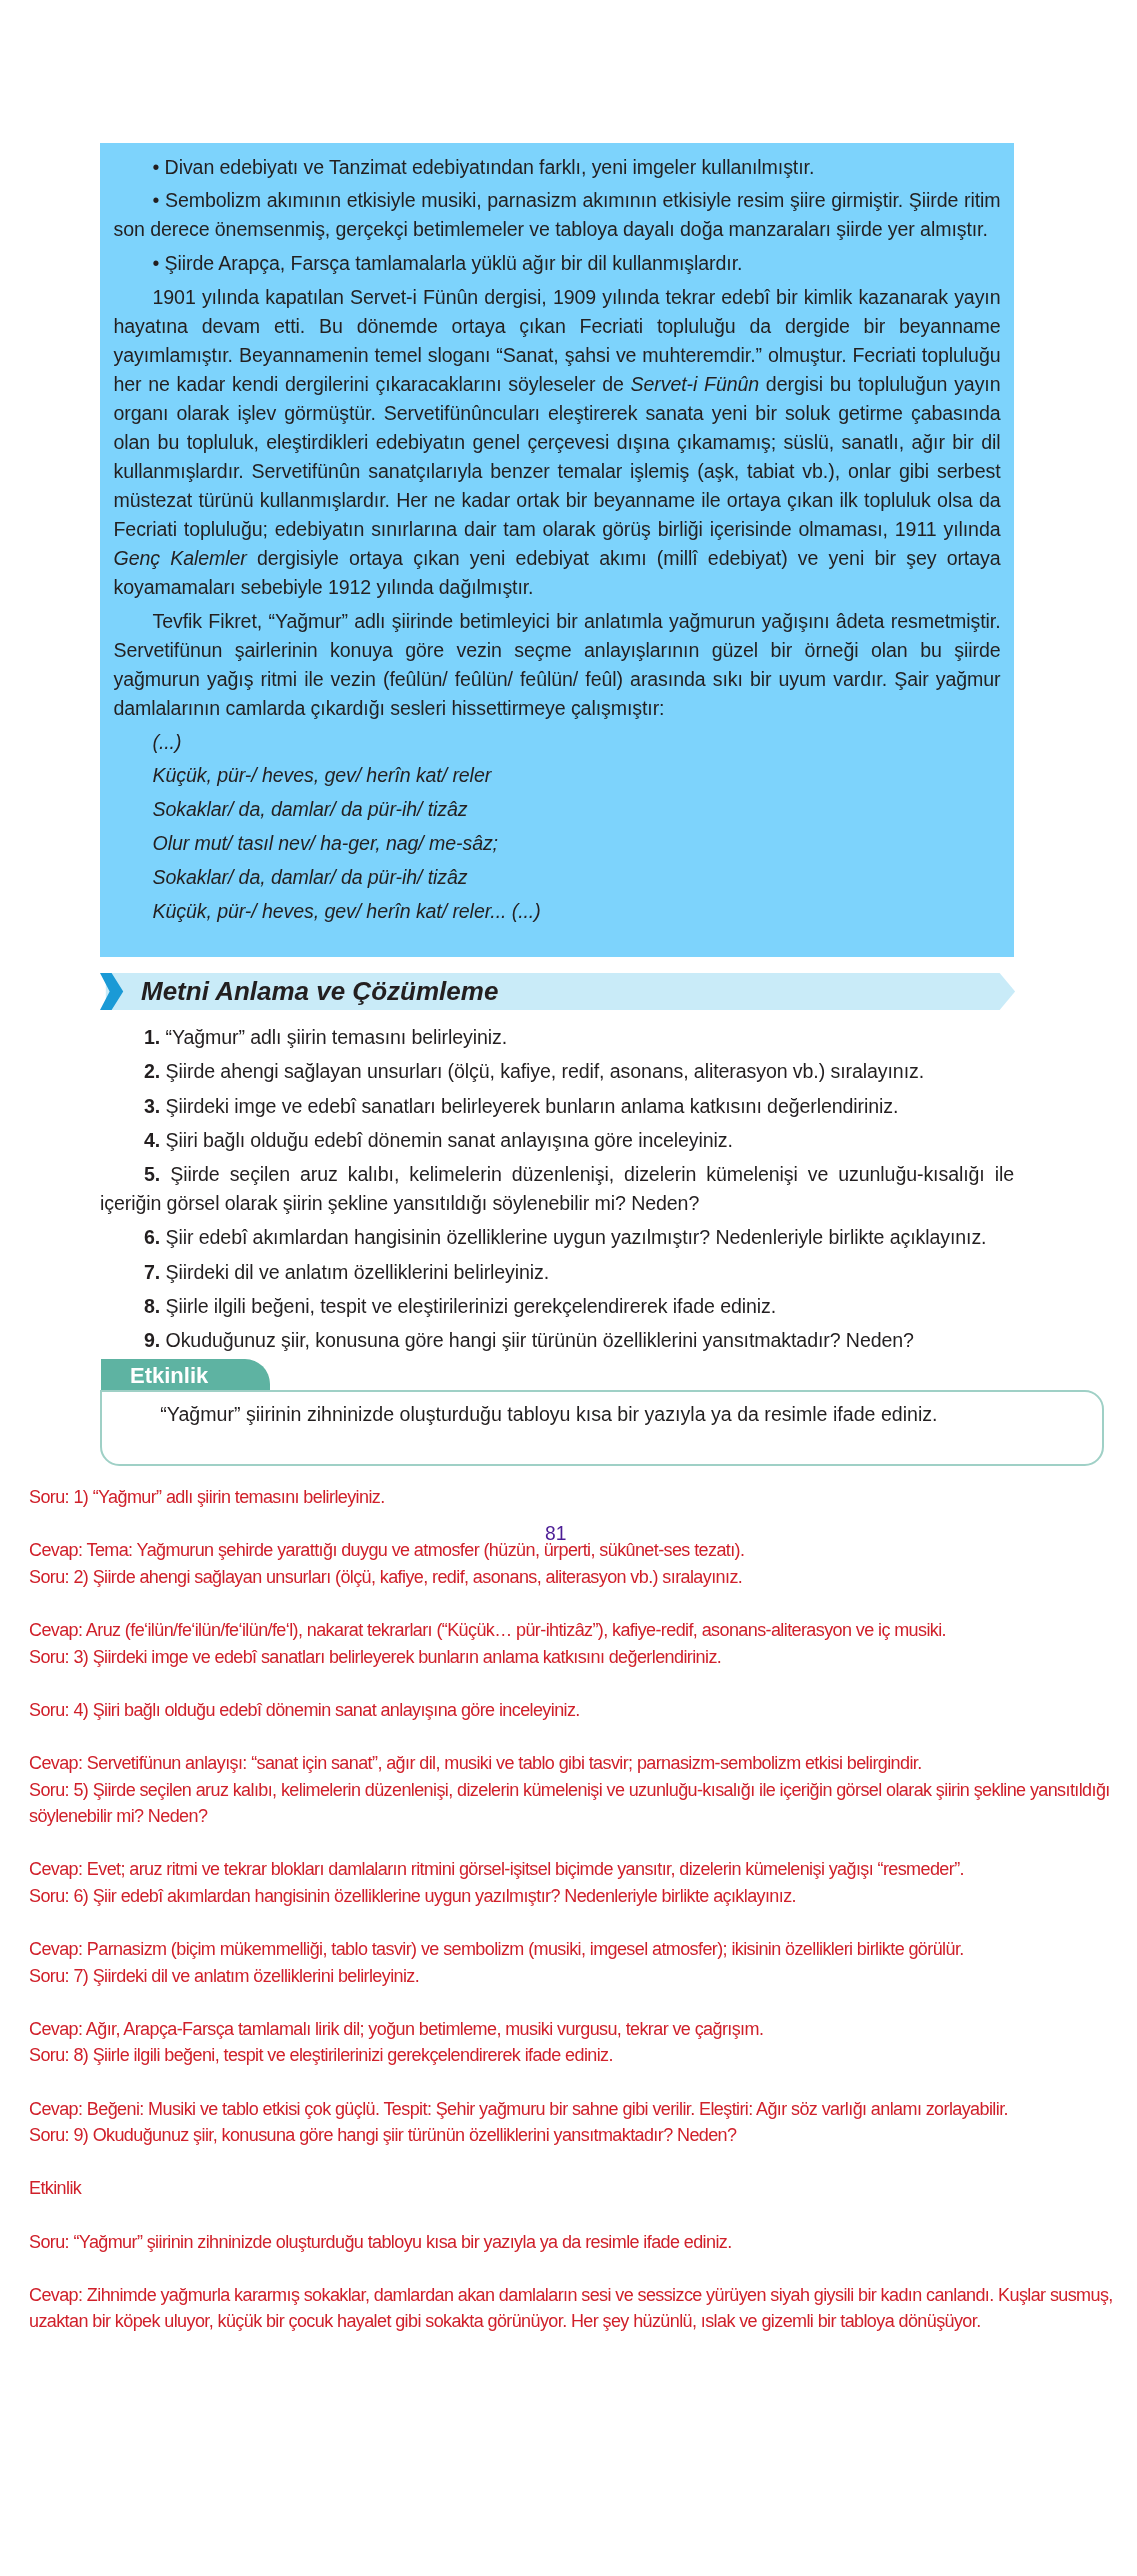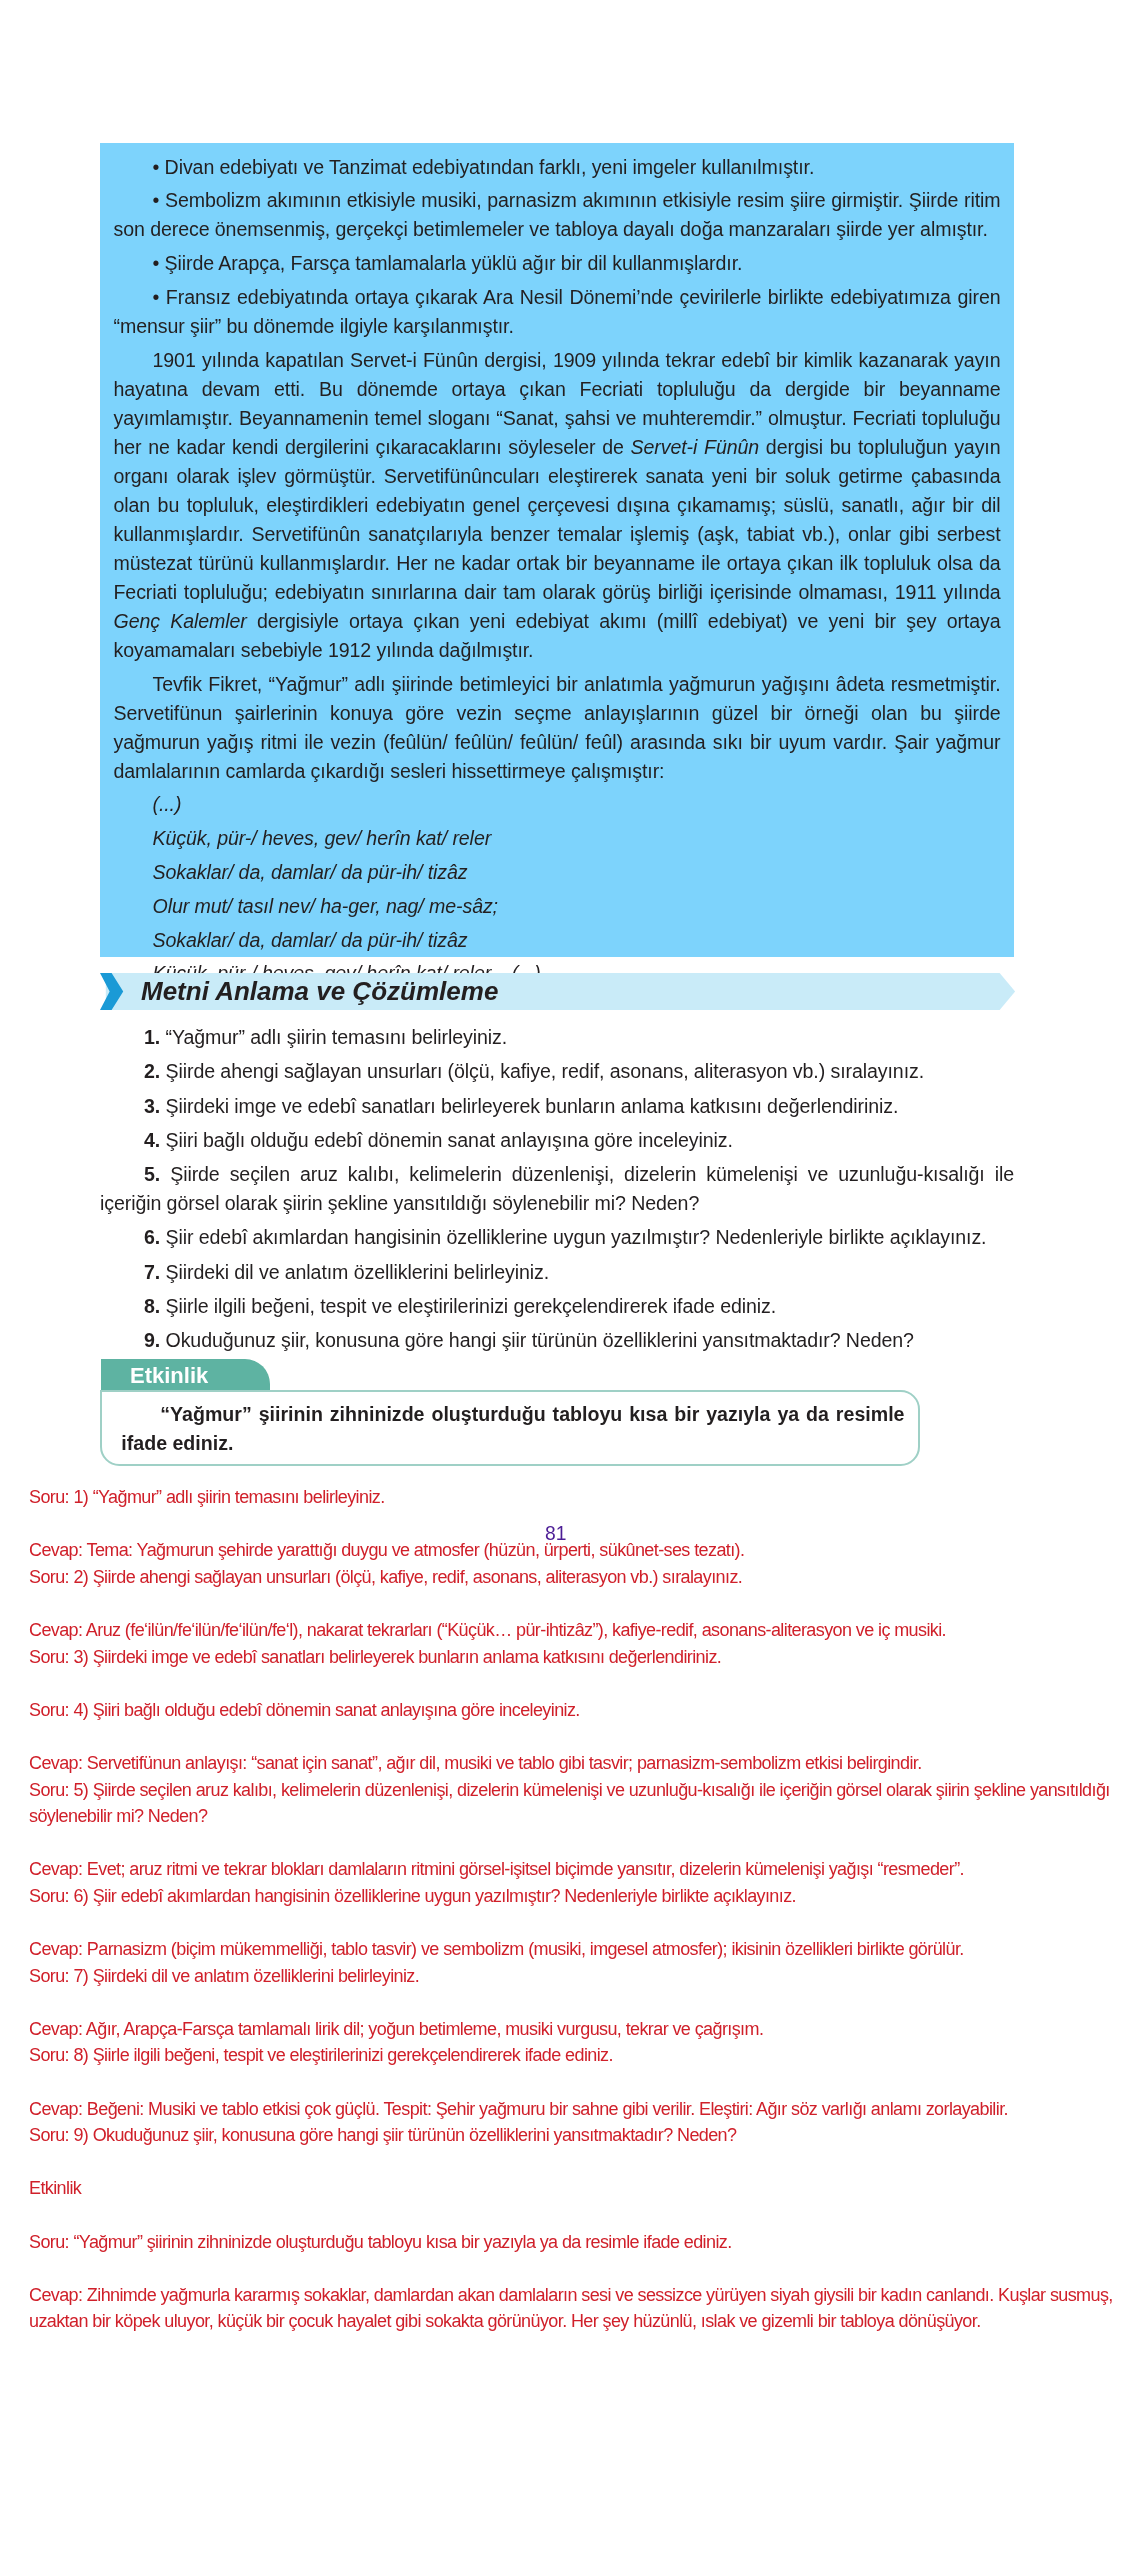--- a/index.html
+++ b/index.html
@@ -34,25 +34,25 @@
 
     .etk-tab {
       position: absolute; left: 101px; top: 1359px; width: 169px; height: 33px;
       background: #5eb3a2; border-top-right-radius: 25px;
     }
     .etk-tab-label {
       position: absolute; left: 130px; top: 1361px; color: #ffffff; font-weight: bold;
       font-size: 22px; line-height: 29px;
     }
     .etk-box {
-      position: absolute; left: 100px; top: 1390px; width: 820px; height: 76px;
+      position: absolute; left: 100px; top: 1390px; width: 1004px; height: 76px;
       border: 2.4px solid #9fd0c6; border-top-color: #9fd0c6; border-radius: 0 19.3px 19.3px 19.3px;
       background: #ffffff;
       padding: 7.7px 13.5px 0 19.3px;
-      font-weight: bold; font-size: 19.6px; line-height: 29px; text-align: justify; color: #231f20;
+      font-weight: normal; font-size: 19.6px; line-height: 29px; text-align: justify; color: #231f20;
     }
     .etk-box .txt { text-indent: 39px; }
 
     .page-number {
       position: absolute; left: 545px; top: 1523px; font-size: 19.3px; color: #4c1d95;
       font-family: "Liberation Sans", sans-serif; line-height: 21px;
     }
 
     .answers {
       position: absolute; left: 29px; top: 1484px; width: 1122px;
@@ -64,21 +64,20 @@
   </style>
 </head>
 <body>
 
 <div class="textbook">
 
   <div class="pink-box">
     <p class="bullet">• Divan edebiyatı ve Tanzimat edebiyatından farklı, yeni imgeler kullanılmıştır.</p>
     <p class="bullet">• Sembolizm akımının etkisiyle musiki, parnasizm akımının etkisiyle resim şiire girmiştir. Şiirde ritim son derece önemsenmiş, gerçekçi betimlemeler ve tabloya dayalı doğa manzaraları şiirde yer almıştır.</p>
     <p class="bullet">• Şiirde Arapça, Farsça tamlamalarla yüklü ağır bir dil kullanmışlardır.</p>
-    <p class="bullet">• Fransız edebiyatında ortaya çıkarak Ara Nesil Dönemi’nde çevirilerle birlikte edebiyatımıza giren “mensur şiir” bu dönemde ilgiyle karşılanmıştır.</p>
     <p><span>1901 yılında kapatılan Servet-i Fünûn dergisi, 1909 yılında tekrar edebî bir kimlik kazanarak yayın hayatına devam etti. Bu dönemde ortaya çıkan Fecriati topluluğu da dergide bir beyanname yayımlamıştır. Beyannamenin temel sloganı “Sanat, şahsi ve muhteremdir.” olmuştur. Fecriati topluluğu her ne kadar kendi dergilerini çıkaracaklarını söyleseler de </span><em>Servet-i Fünûn</em><span> dergisi bu topluluğun yayın organı olarak işlev görmüştür. Servetifünûncuları eleştirerek sanata yeni bir soluk getirme çabasında olan bu topluluk, eleştirdikleri edebiyatın genel çerçevesi dışına çıkamamış; süslü, sanatlı, ağır bir dil kullanmışlardır. Servetifünûn sanatçılarıyla benzer temalar işlemiş (aşk, tabiat vb.), onlar gibi serbest müstezat türünü kullanmışlardır. Her ne kadar ortak bir beyanname ile ortaya çıkan ilk topluluk olsa da Fecriati topluluğu; edebiyatın sınırlarına dair tam olarak görüş birliği içerisinde olmaması, 1911 yılında </span><em>Genç Kalemler</em><span> dergisiyle ortaya çıkan yeni edebiyat akımı (millî edebiyat) ve yeni bir şey ortaya koyamamaları sebebiyle 1912 yılında dağılmıştır.</span></p>
     <p>Tevfik Fikret, “Yağmur” adlı şiirinde betimleyici bir anlatımla yağmurun yağışını âdeta resmetmiştir. Servetifünun şairlerinin konuya göre vezin seçme anlayışlarının güzel bir örneği olan bu şiirde yağmurun yağış ritmi ile vezin (feûlün/ feûlün/ feûlün/ feûl) arasında sıkı bir uyum vardır. Şair yağmur damlalarının camlarda çıkardığı sesleri hissettirmeye çalışmıştır:</p>
     <div class="poem">
       <div>(...)</div>
       <div>Küçük, pür-/ heves, gev/ herîn kat/ reler</div>
       <div>Sokaklar/ da, damlar/ da pür-ih/ tizâz</div>
       <div>Olur mut/ tasıl nev/ ha-ger, nag/ me-sâz;</div>
       <div>Sokaklar/ da, damlar/ da pür-ih/ tizâz</div>
       <div>Küçük, pür-/ heves, gev/ herîn kat/ reler... (...)</div>
     </div>

